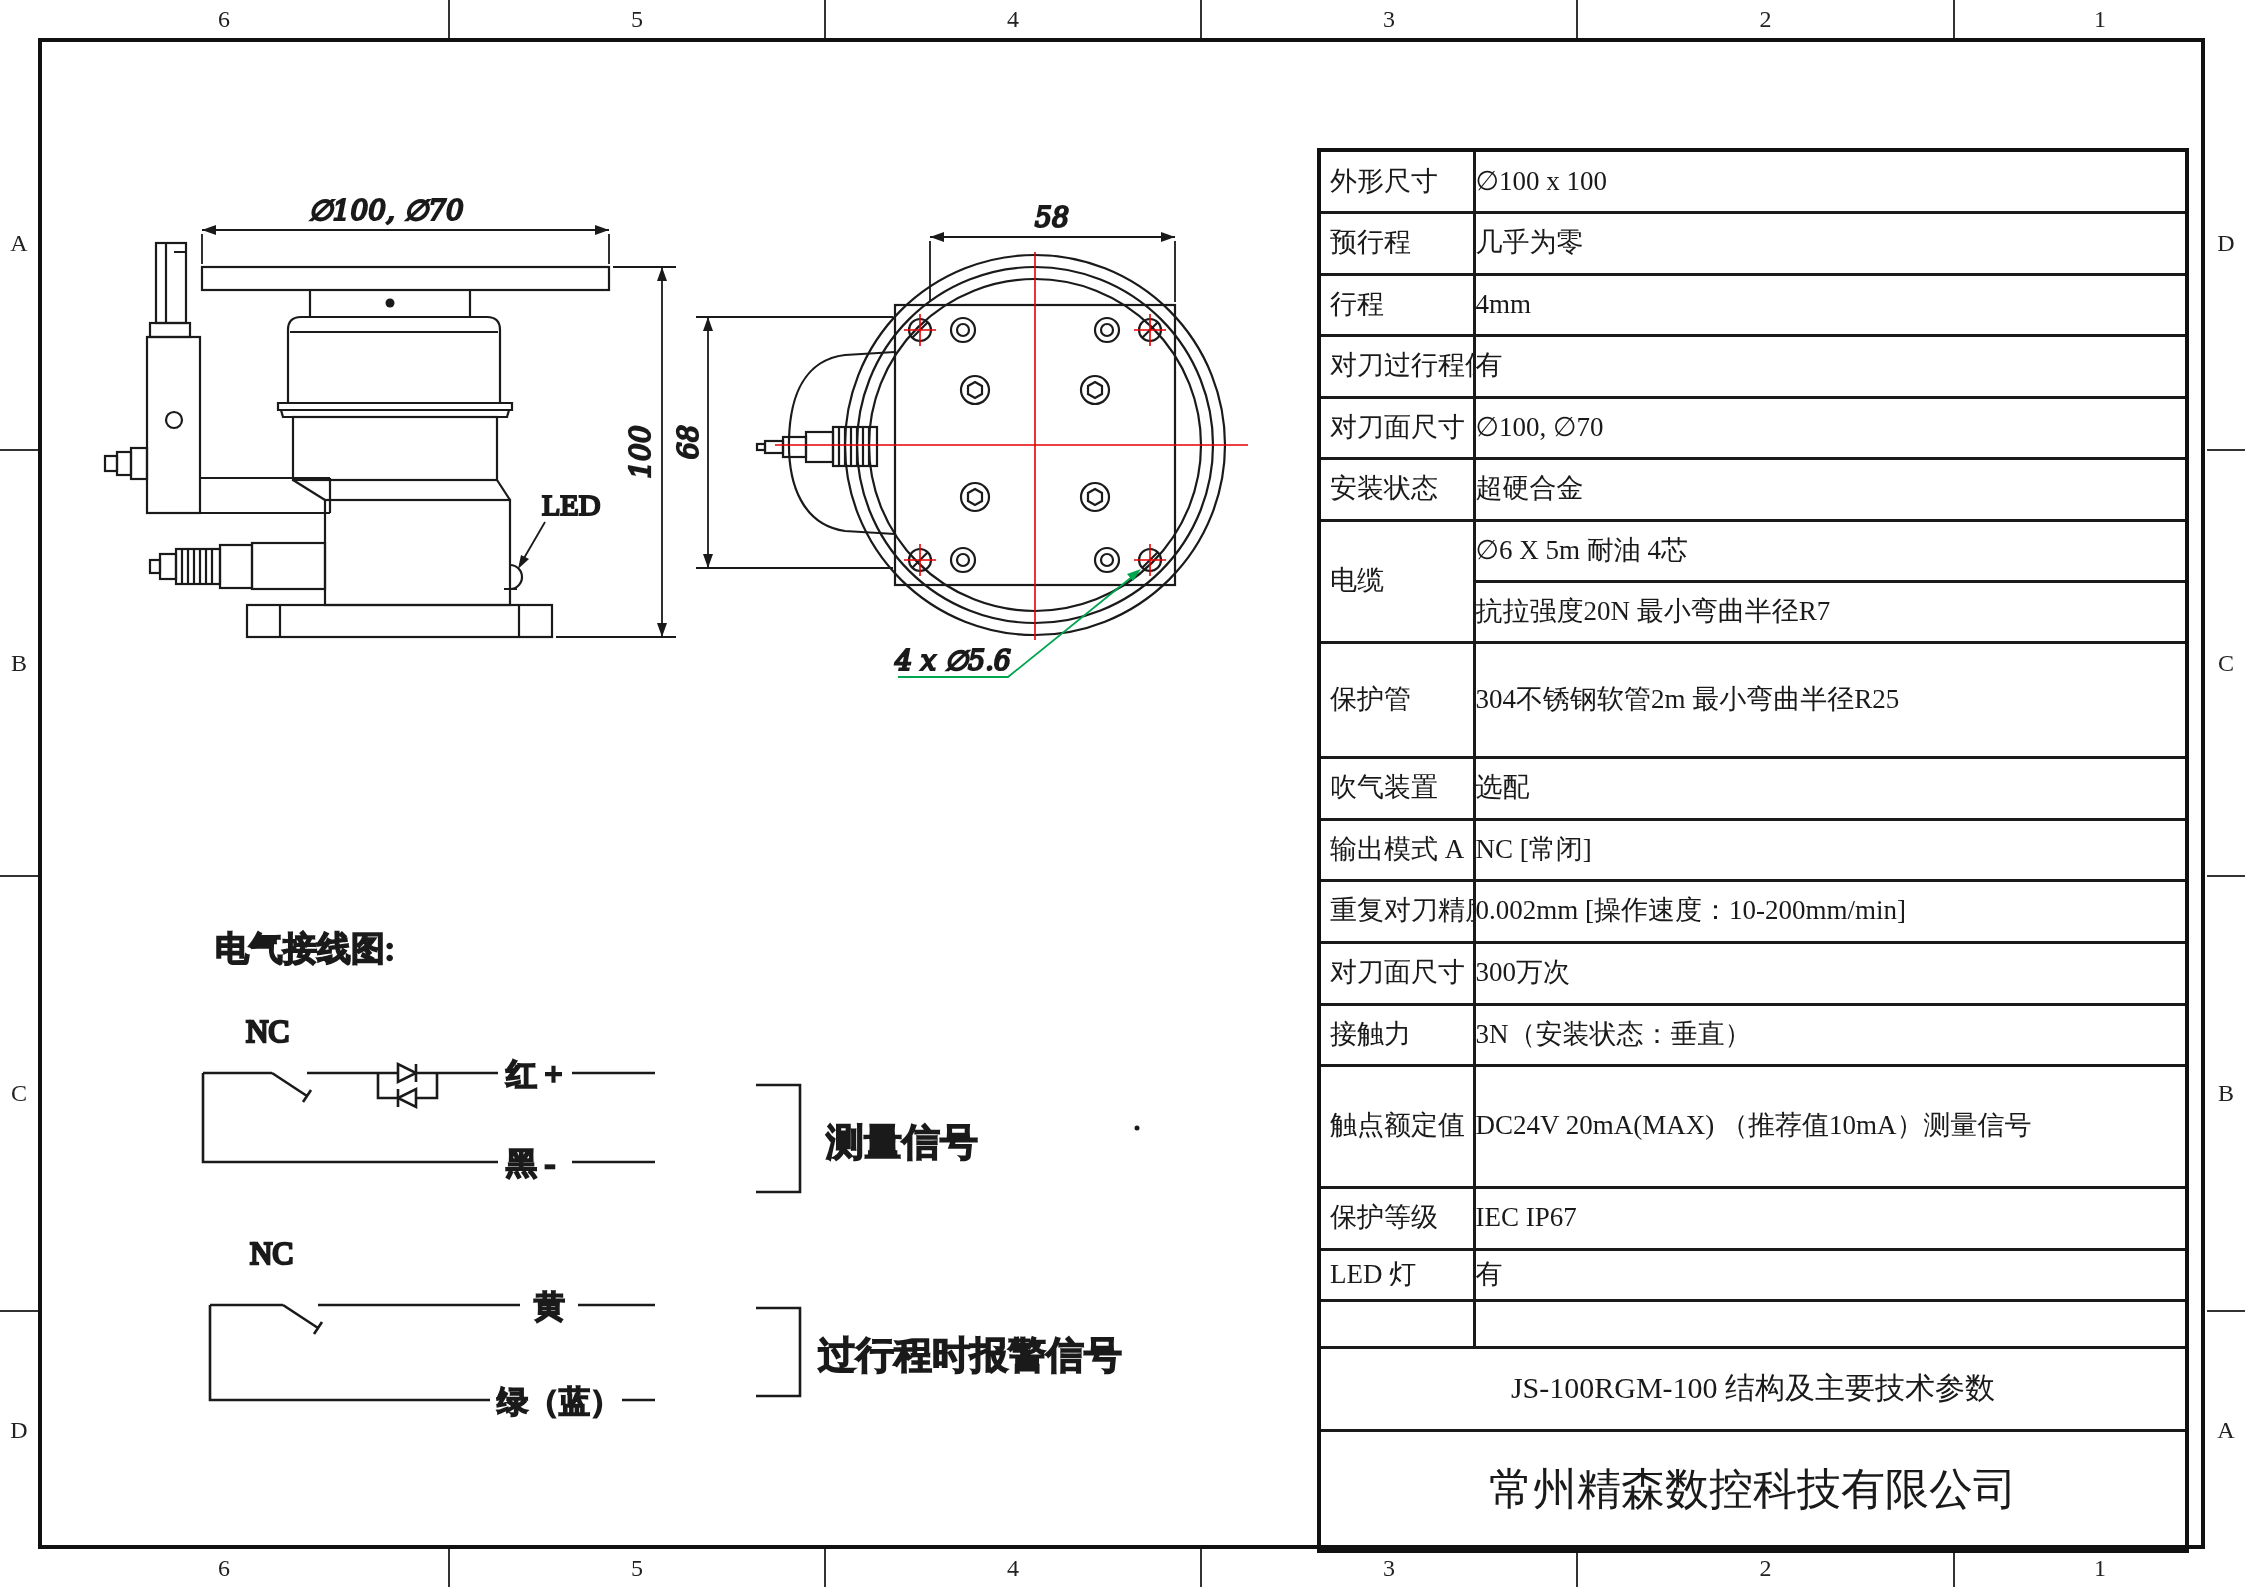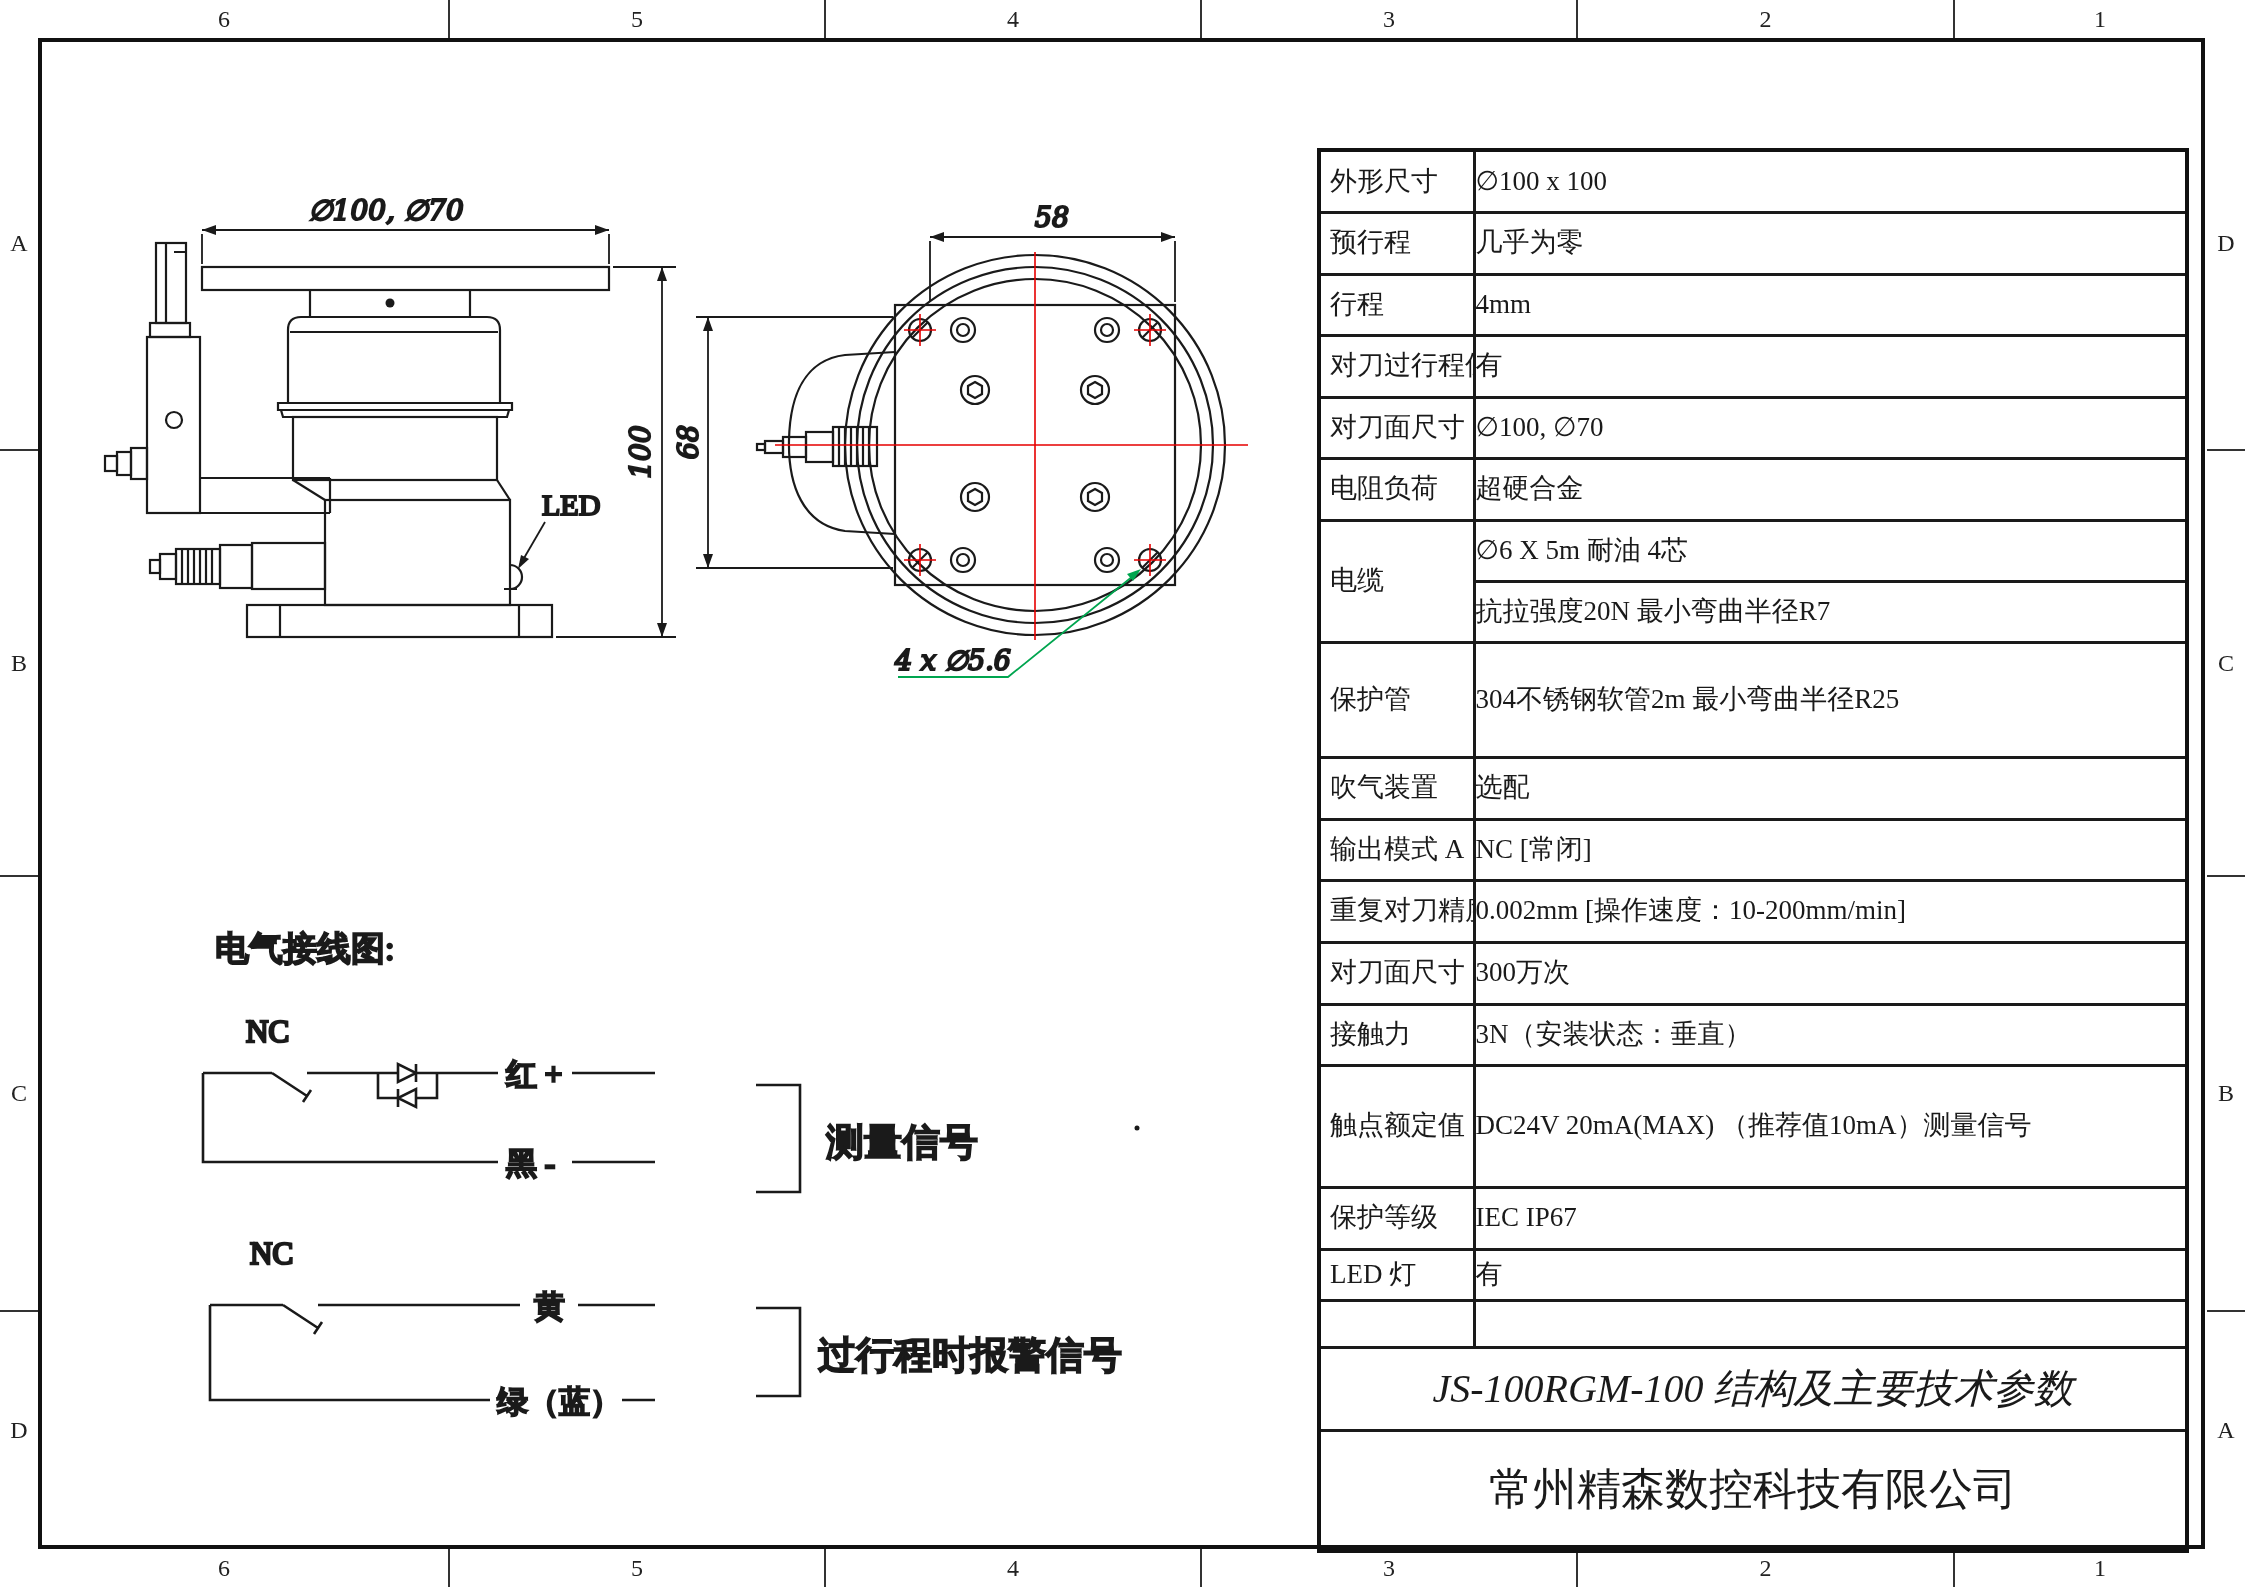--- a/index.html
+++ b/index.html
@@ -22,21 +22,21 @@
   .zone-left.first, .zone-right.first { border-top:none; }
 
   .spec-wrap { position:absolute; left:1317px; top:148px; }
   table.spec { border-collapse:collapse; table-layout:fixed; width:868px; border:4px solid #111; }
   table.spec td {
     border:3px solid #1a1a1a; box-sizing:border-box;
     font-size:27px; line-height:1.15; vertical-align:middle;
     padding:2px 4px 2px 9px; overflow:hidden; white-space:nowrap;
   }
   table.spec td.val { padding-left:0; }
-  table.spec td.title-cell { text-align:center; font-size:40px; padding:0;font-style:italic; }
+  table.spec td.title-cell { text-align:center; font-size:30px; padding:0; }
   table.spec td.company-cell { text-align:center; font-size:44px; padding:0; }
   svg text { fill:#1a1a1a; }
   .dimtxt { font-family:"DejaVu Serif","Liberation Serif",serif; font-style:italic; }
   .cjk { font-family:"Liberation Serif","DejaVu Serif",serif; }
 </style>
 </head>
 <body>
 
 <div class="sheet">
 
@@ -268,21 +268,21 @@
           </tr>
         <tr style="height:62px">
             <td>对刀过行程保护</td>
             <td class="val">有</td>
           </tr>
         <tr style="height:61px">
             <td>对刀面尺寸</td>
             <td class="val">∅100, ∅70</td>
           </tr>
         <tr style="height:62px">
-            <td>电阻负荷</td>
+            <td>安装状态</td>
             <td class="val">超硬合金</td>
           </tr>
         <tr style="height:61px">
             <td rowspan="2">电缆</td>
             <td class="val">∅6 X 5m 耐油 4芯</td>
           </tr>
         <tr style="height:61px">
             <td class="val">抗拉强度20N 最小弯曲半径R7</td>
           </tr>
         <tr style="height:115px">

